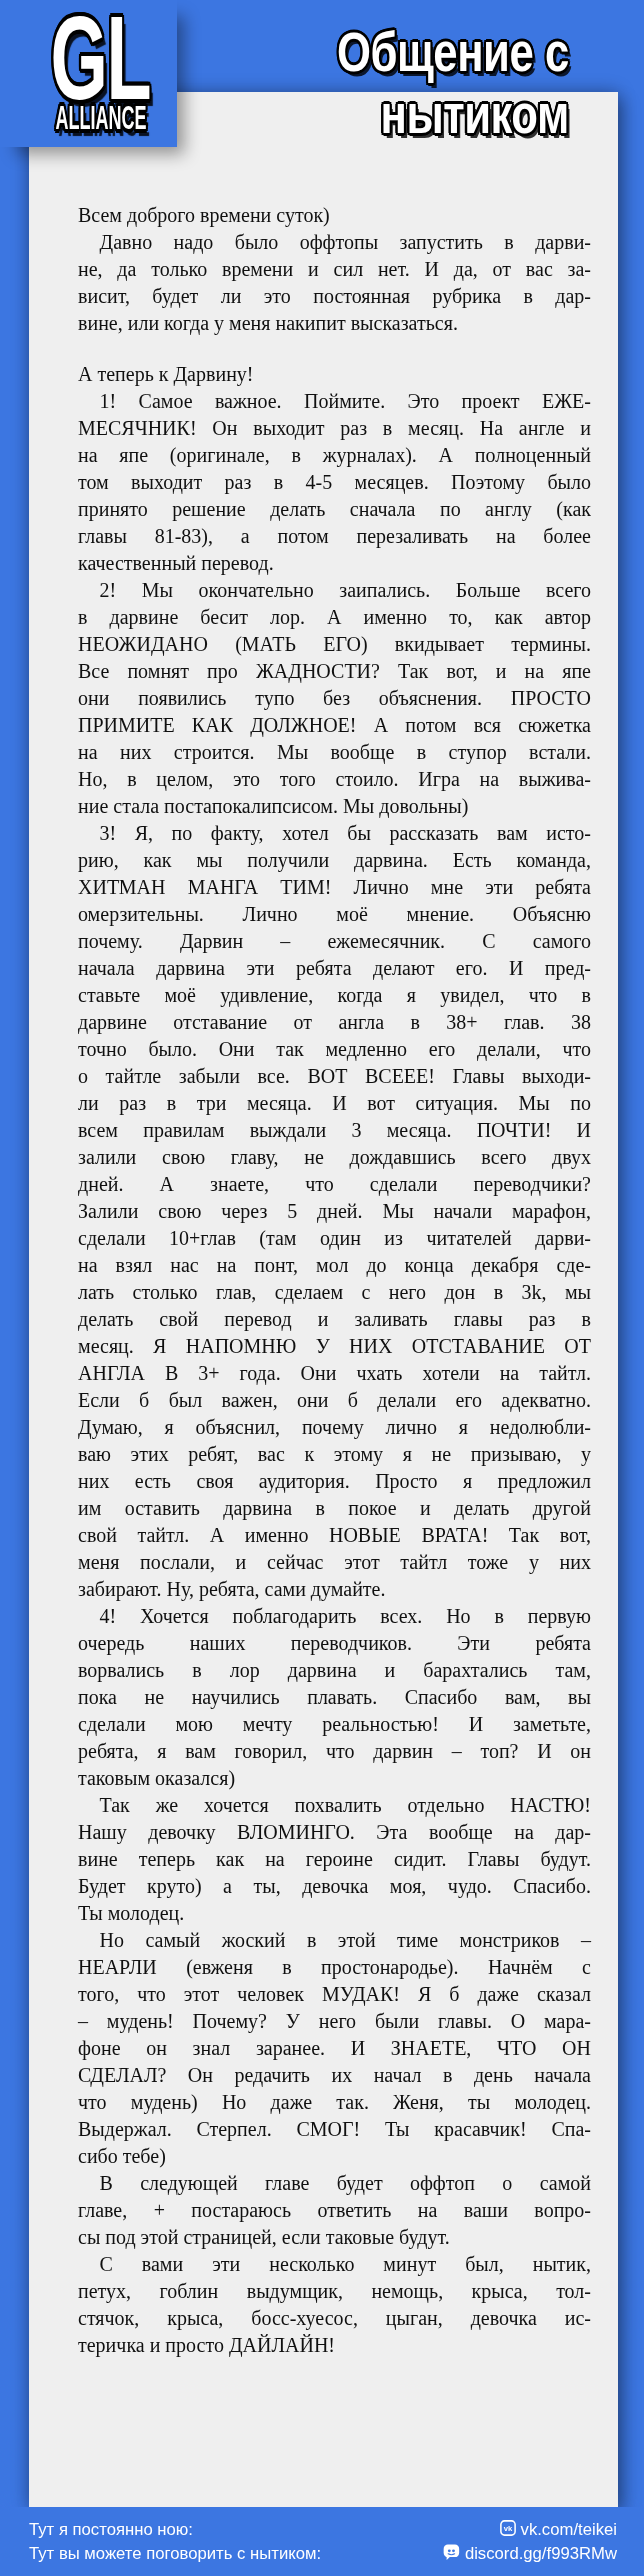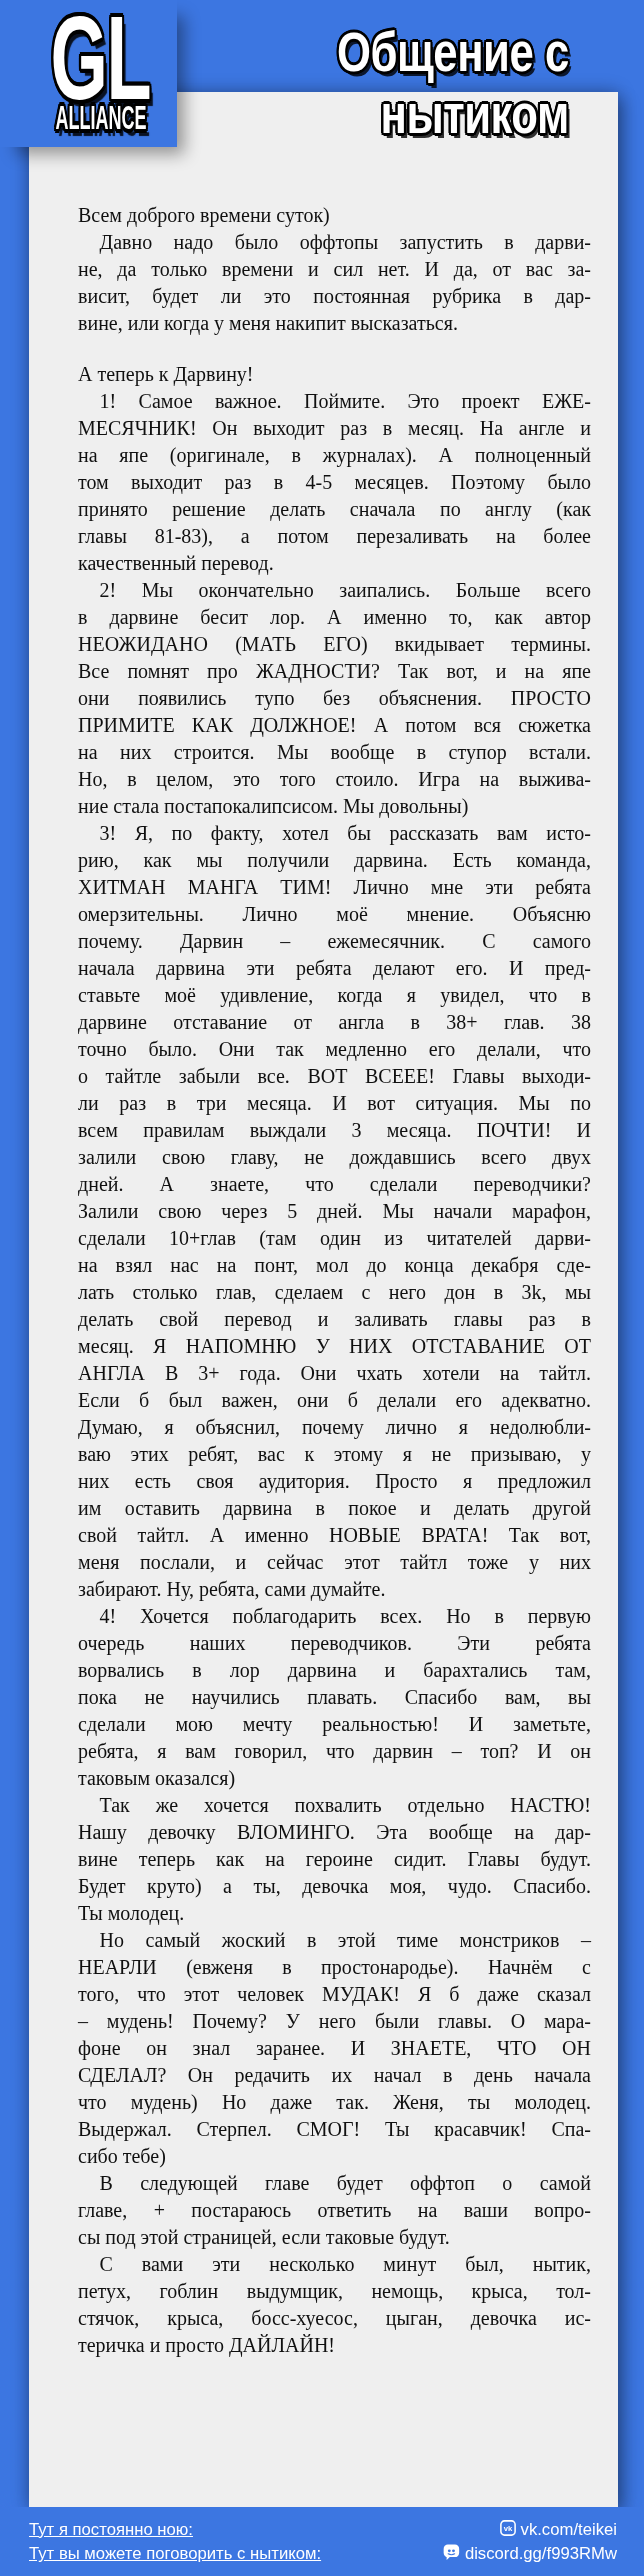--- a/index.html
+++ b/index.html
@@ -69,21 +69,21 @@
   }
 
   
   .footer{
     position:absolute;left:0;right:0;top:2507px;height:69px;
     background:#3c76e1;color:#fff;
     display:flex;flex-direction:column;justify-content:center;
     padding:0 27px 0 29px;box-sizing:border-box;gap:5.4px;
   }
   .footer-row{display:flex;align-items:center;font-size:16.7px;line-height:19px;}
-  .footer-label{flex:0 0 auto;text-decoration:underline;}
+  .footer-label{flex:0 0 auto;}
   .footer-spacer{flex:1 1 auto;}
   .footer-link{display:flex;align-items:flex-start;gap:4.2px;}
   .footer-link .url{color:#fff;}
   .icon-svg{display:block;}
 </style>
 </head>
 <body>
 
 <div class="page">
 

